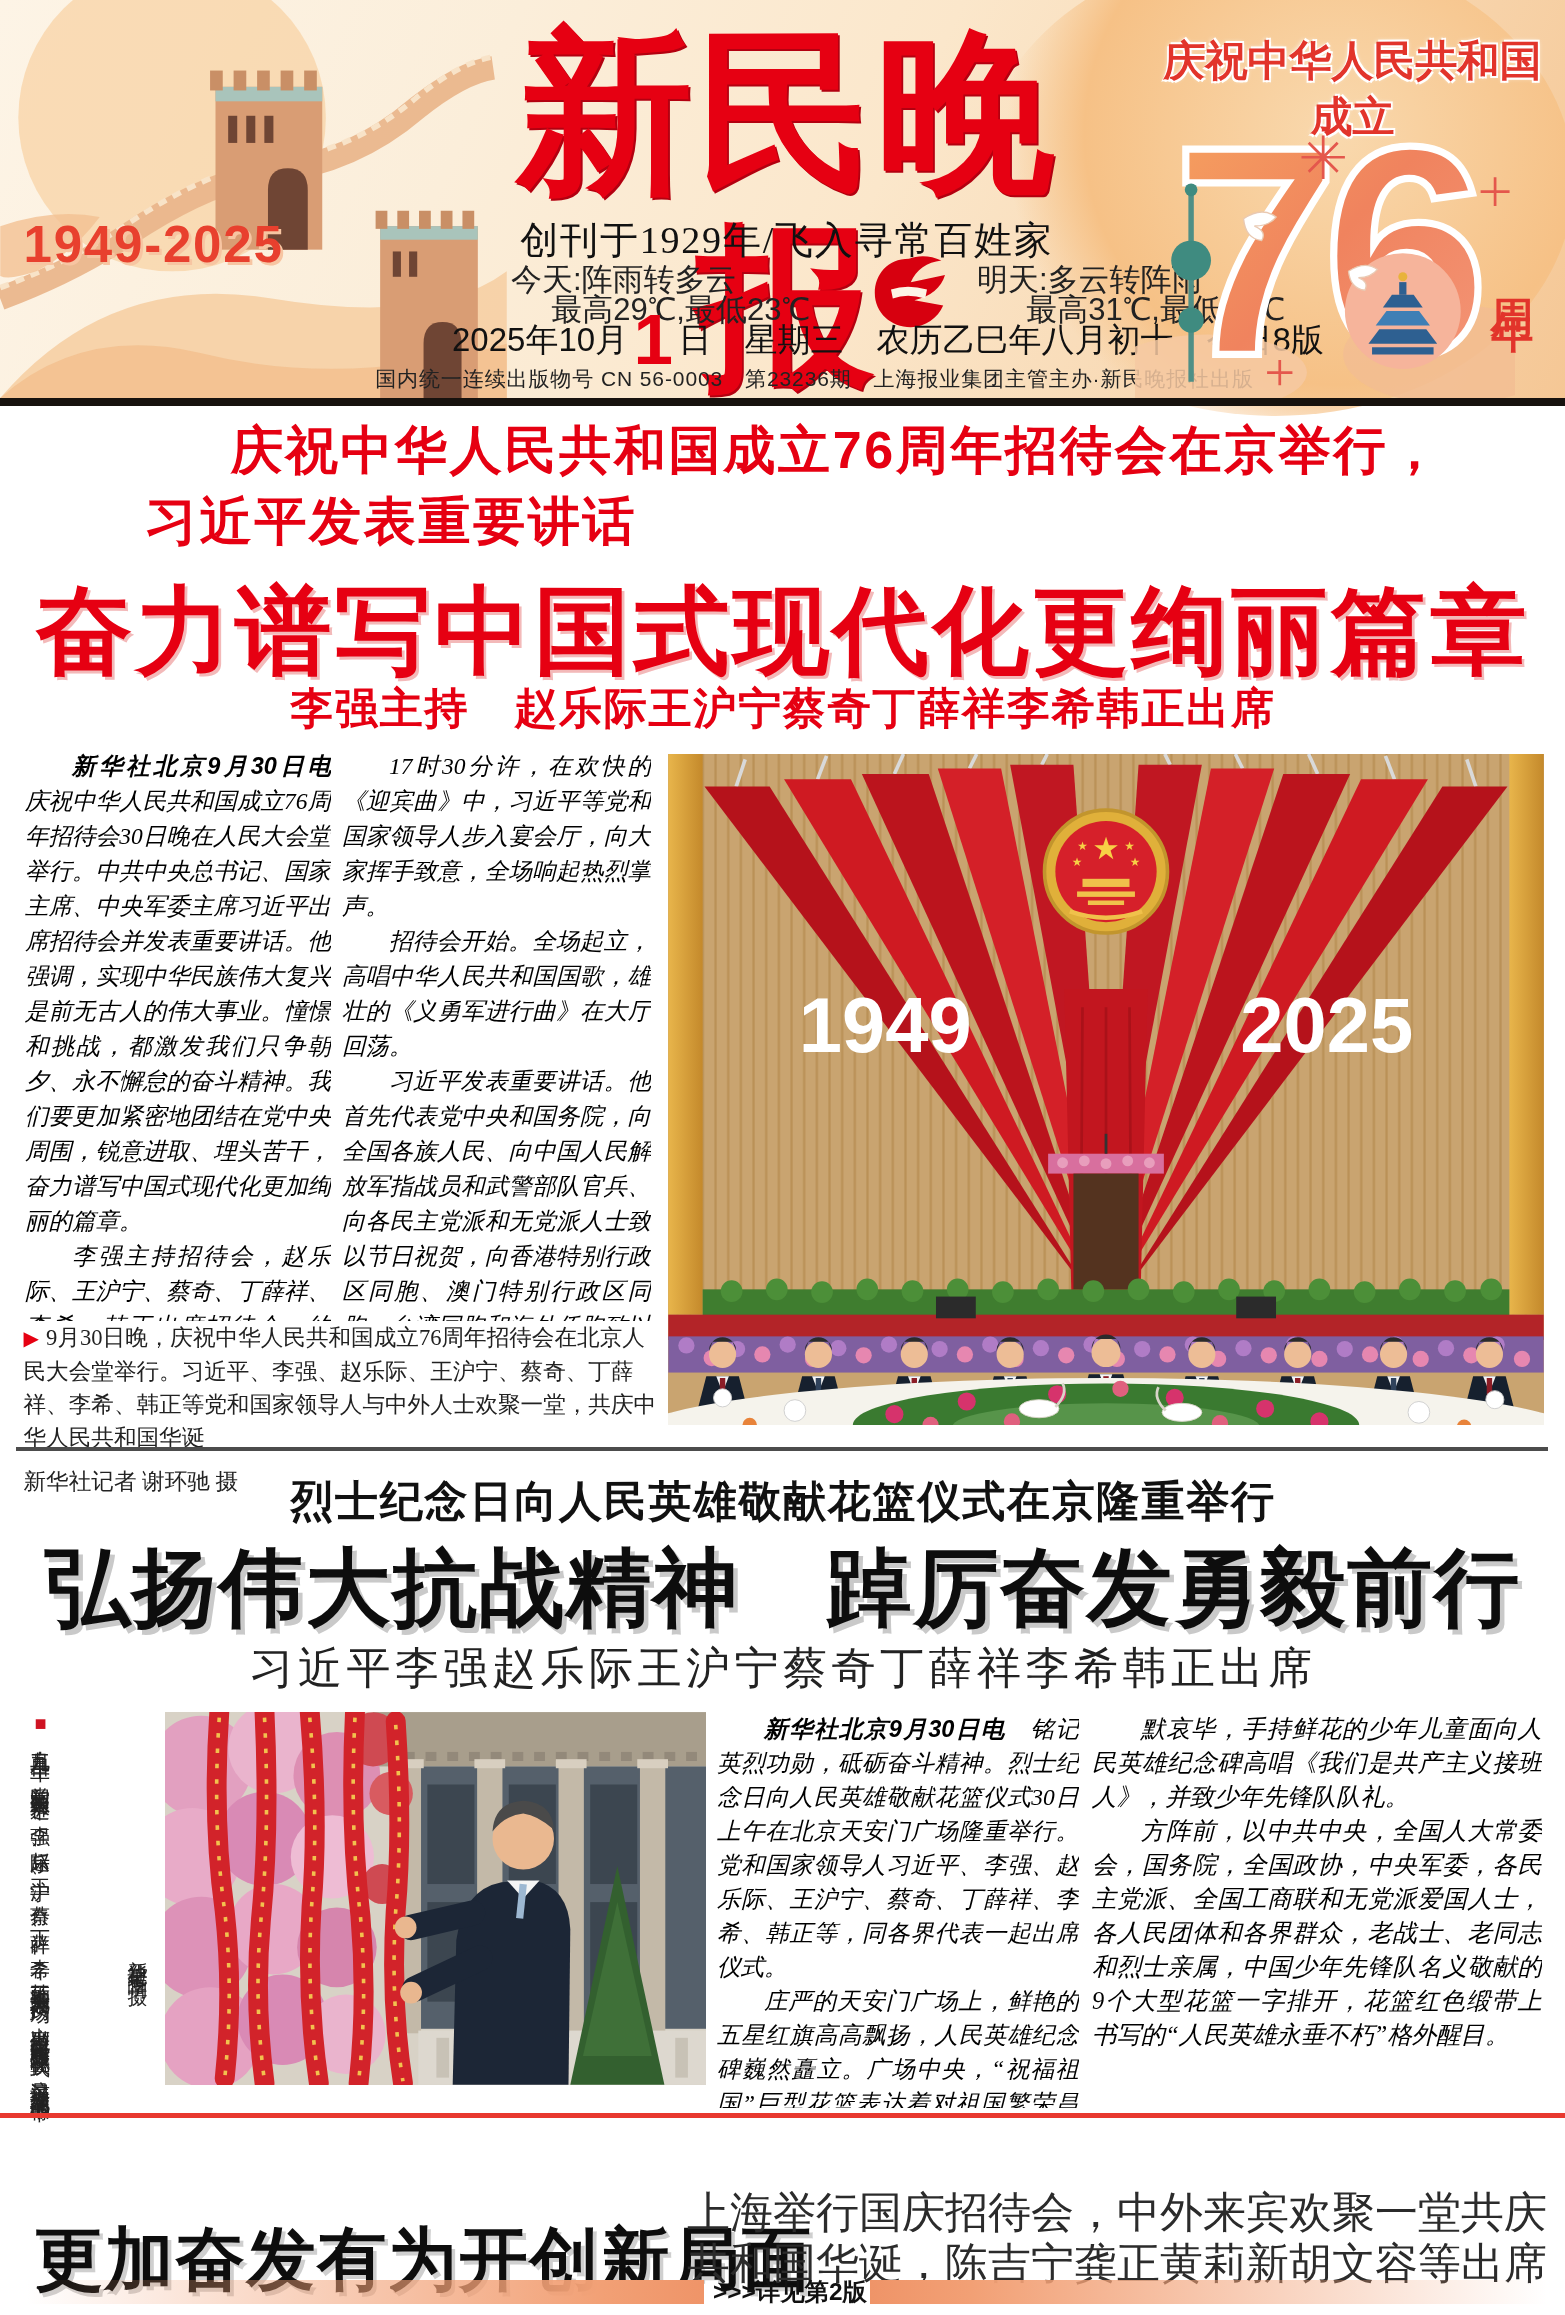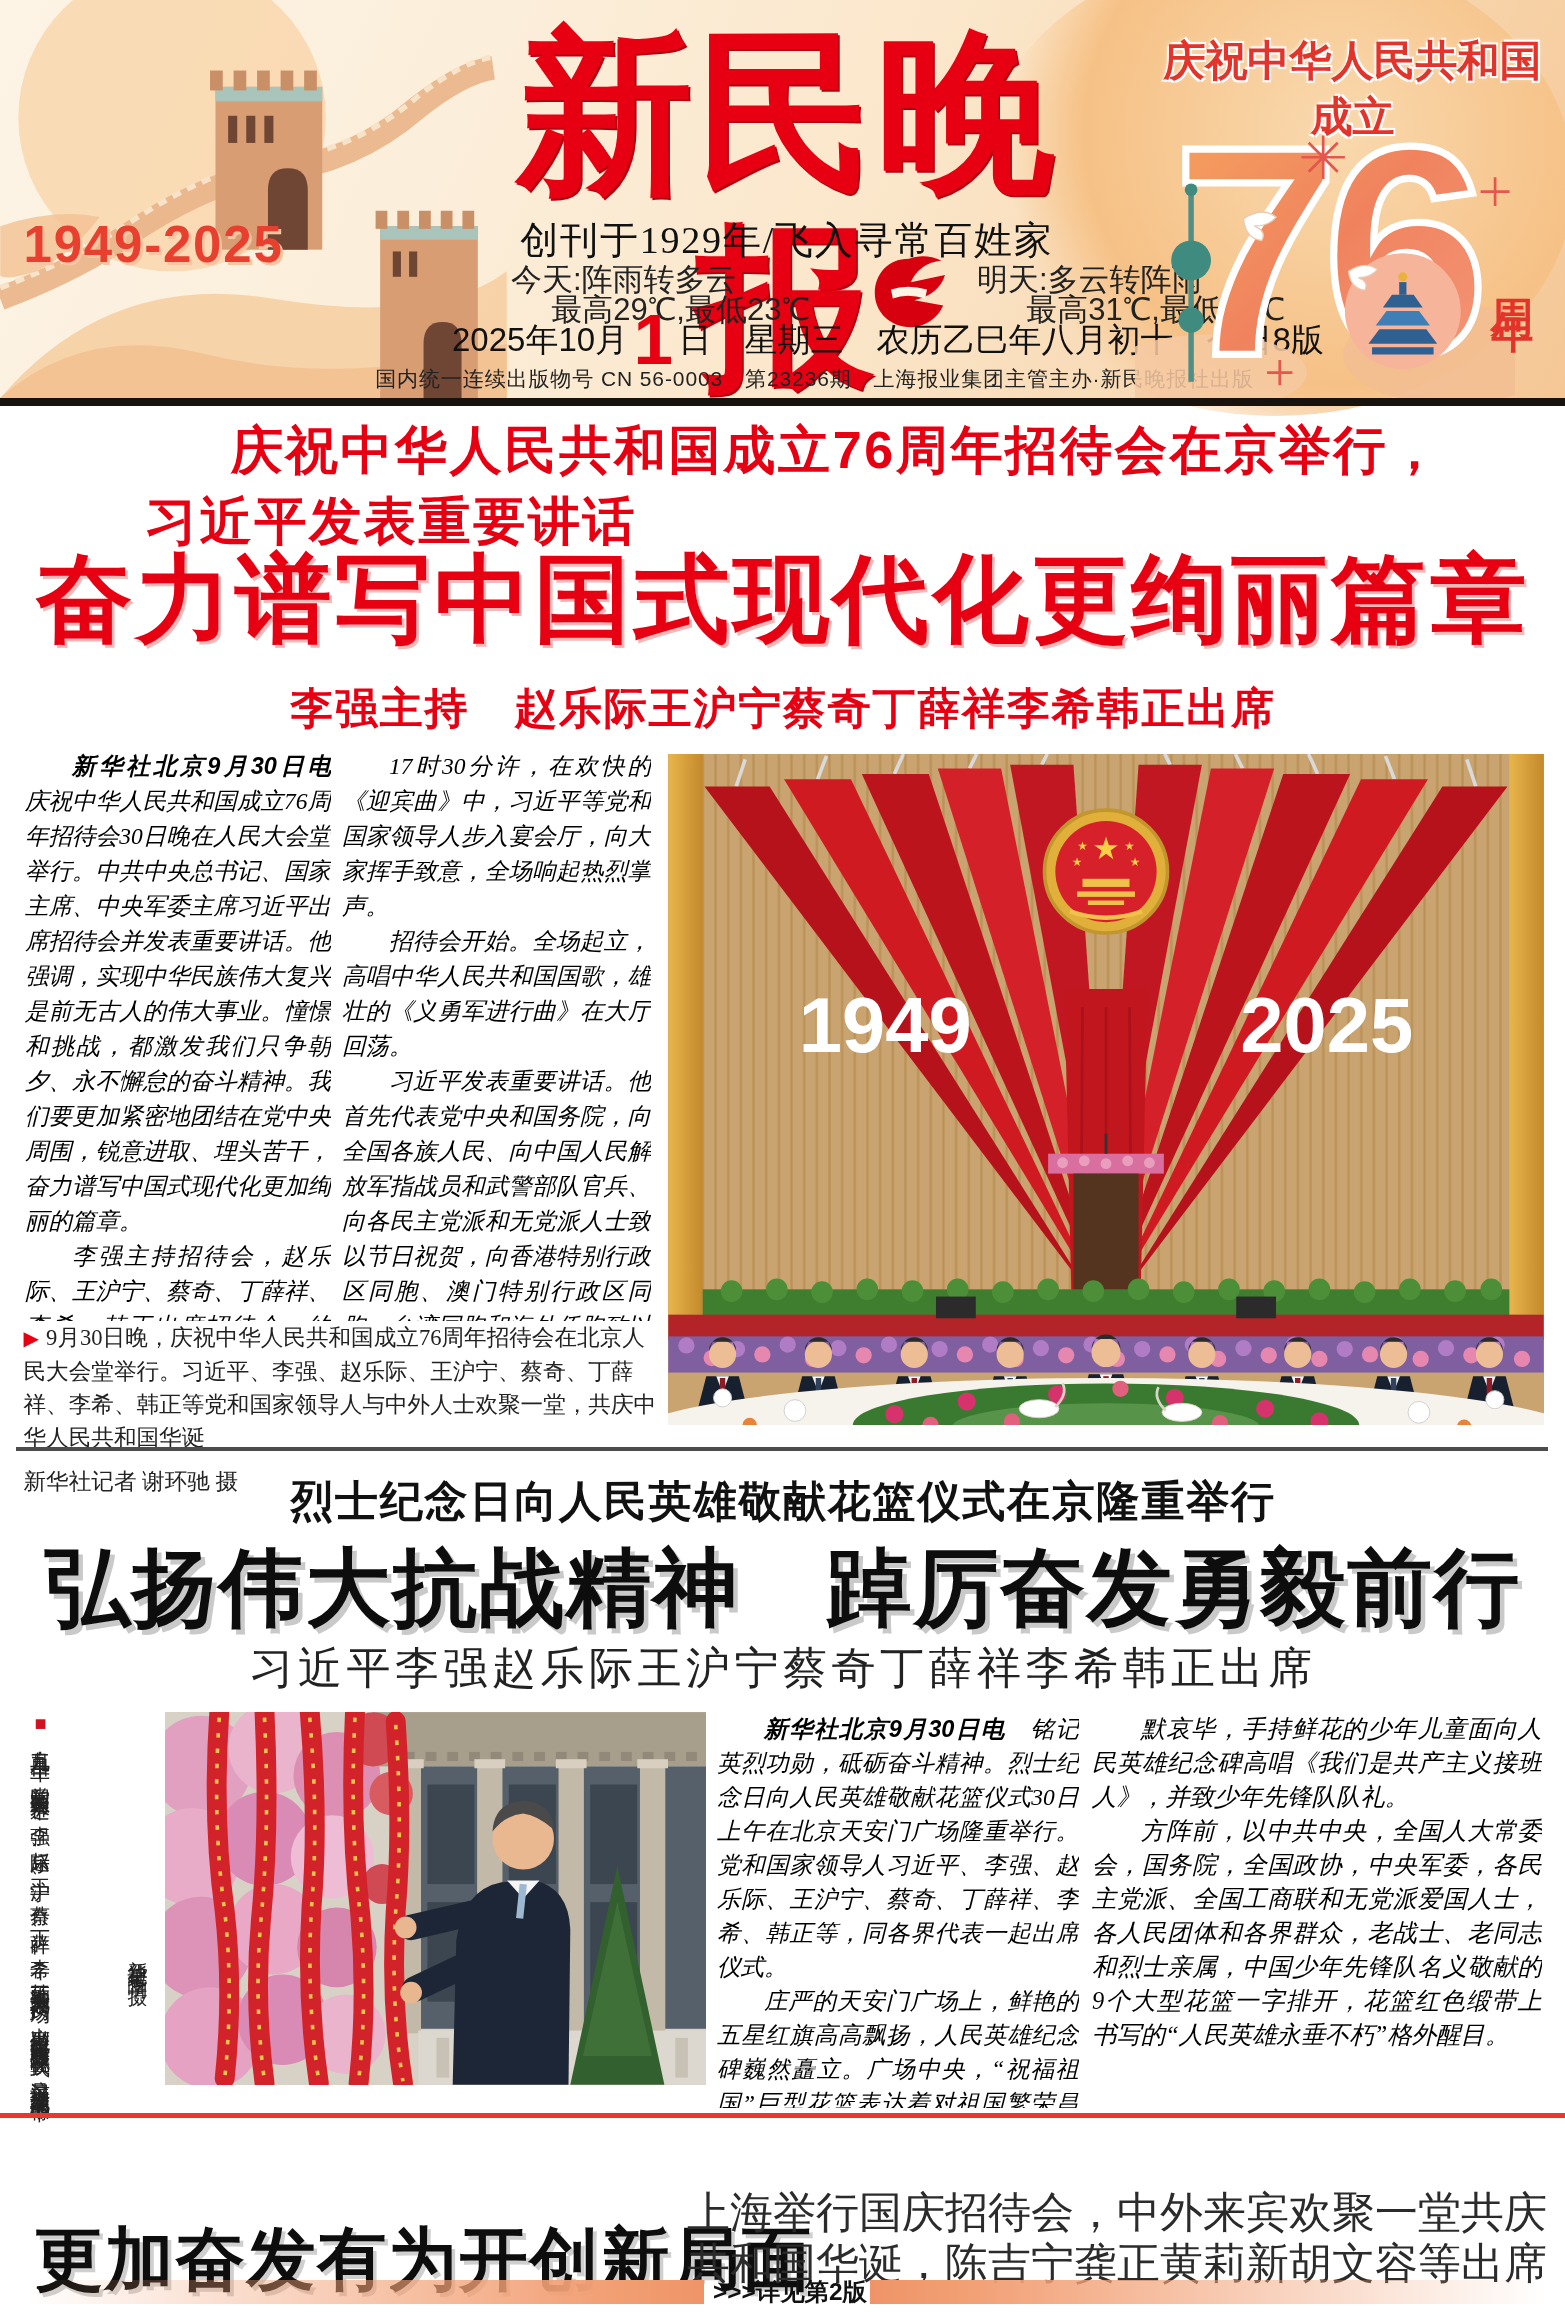--- a/index.html
+++ b/index.html
@@ -37,21 +37,21 @@
   #anniv-suffix{left:1488px;top:264px;width:54px;writing-mode:vertical-rl;
     font-family:"Liberation Sans",sans-serif;font-weight:900;font-size:43px;color:#e2342b;letter-spacing:12.7px;}
   #greatwall{left:0;top:0;width:507px;height:398px;}
 
   
   .red{color:#e60012;}
   #s1-kicker1{left:231px;top:416px;font-family:"Liberation Sans",sans-serif;font-weight:bold;
     font-size:52px;letter-spacing:2.7px;}
   #s1-kicker2{left:145px;top:487px;font-family:"Liberation Sans",sans-serif;font-weight:bold;
     font-size:52px;letter-spacing:2.7px;}
-  #s1-headline{left:0px;top:536px;width:1566px;text-align:center;font-family:"Liberation Sans",sans-serif;
+  #s1-headline{left:0px;top:568px;width:1566px;text-align:center;font-family:"Liberation Sans",sans-serif;
     font-weight:900;font-size:96px;letter-spacing:3.6px;text-shadow:2.7px 2.7px 0 #f3b9b9;}
   #s1-subhead{left:0px;top:680px;width:1566px;text-align:center;font-family:"Liberation Sans",sans-serif;
     font-weight:bold;font-size:43px;letter-spacing:1.8px;}
 
   
   .body-col{font-size:23.5px;line-height:35px;text-align:justify;color:#000000;overflow:hidden;font-style:italic;}
   .body-col p{margin:0;text-indent:2em;}
   .body-col p b.lead{font-family:"Liberation Sans",sans-serif;font-weight:bold;}
   #s1-col1{left:25px;top:749px;width:306px;height:572px;}
   #s1-col2{left:342px;top:749px;width:309px;height:572px;}

